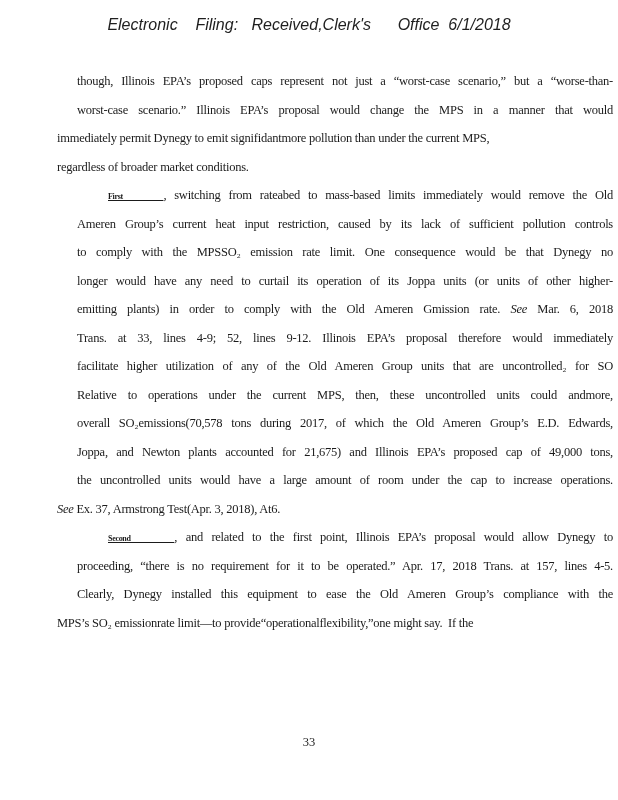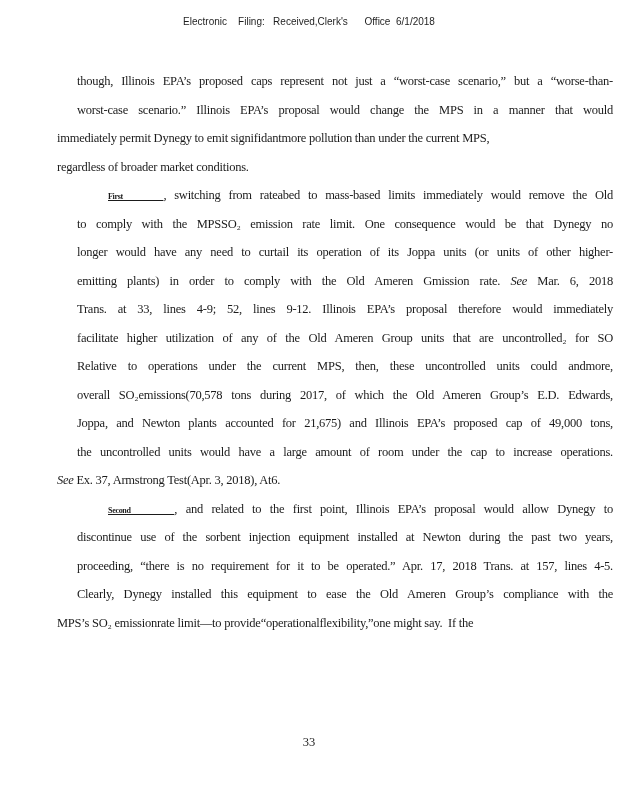--- a/index.html
+++ b/index.html
@@ -12,23 +12,24 @@
     color: #1b1b1b;
     overflow: hidden;
   }
   .header {
     position: absolute;
     top: 16px;
     left: 0;
     width: 618px;
     text-align: center;
     font-family: "Liberation Sans", sans-serif;
-    font-size: 10px;
+    font-size: 16px;
     color: #1f1f1f;
     white-space: pre;
+    font-style: italic;
   }
   .body {
     position: absolute;
     top: 67px;
     left: 57px;
     width: 556px;
   }
   .line {
     height: 28.5px;
     line-height: 28.5px;
@@ -72,37 +73,37 @@
   <div class="header">Electronic    Filing:   Received,Clerk's      Office  6/1/2018</div>
 
   <div class="body">
     <div class="line j">though, Illinois EPA’s proposed caps represent not just a “worst-case scenario,” but a “worse-than-</div>
     <div class="line j">worst-case scenario.”  Illinois EPA’s proposal would change the MPS in a manner that would</div>
     <div class="line rag">immediately permit Dynegy to emit signifidantmore pollution than under the current MPS,</div>
     <div class="line rag">regardless of broader market conditions.</div>
 
     <div class="line j indent"><span class="lead">First&nbsp;&nbsp;&nbsp;&nbsp;&nbsp;&nbsp;</span><span>, switching from rateabed to mass-based limits immediately would remove the Old</span></div>
 
+    <div class="line j">Ameren Group’s current heat input restriction, caused by its lack of sufficient pollution controls</div>
     <div class="line j">to comply with the MPSSO₂ emission rate limit.  One consequence would be that Dynegy no</div>
     <div class="line j">longer would have any need to curtail its operation of its Joppa units (or units of other higher-</div>
 
     <div class="line j"><span>emitting plants) in order to comply with the Old Ameren Gmission rate. </span><span class="it">See</span><span> Mar. 6, 2018</span></div>
 
     <div class="line j">Trans. at 33, lines 4-9; 52, lines 9-12.  Illinois EPA’s proposal therefore would immediately</div>
     <div class="line j">facilitate higher utilization of any of the Old Ameren Group units that are uncontrolled₂ for SO</div>
     <div class="line j">Relative to operations under the current MPS, then, these uncontrolled units could andmore,</div>
     <div class="line j">overall SO₂emissions(70,578 tons during 2017, of which the Old Ameren Group’s E.D. Edwards,</div>
     <div class="line j">Joppa, and Newton plants accounted for 21,675) and Illinois EPA’s proposed cap of 49,000 tons,</div>
     <div class="line j">the uncontrolled units would have a large amount of room under the cap to increase operations.</div>
 
     <div class="line rag"><span class="it">See</span><span> Ex. 37, Armstrong Test(Apr. 3, 2018), At6.</span></div>
 
     <div class="line j indent"><span class="lead">Second&nbsp;&nbsp;&nbsp;&nbsp;&nbsp;&nbsp;</span><span>, and related to the first point, Illinois EPA’s proposal would allow Dynegy to</span></div>
 
-    <div class="line j">discontinue use of the sorbent injection equipment installed at Newton during the past two years,</div>
     <div class="line j">proceeding, “there is no requirement for it to be operated.”  Apr. 17, 2018 Trans. at 157, lines 4-5.</div>
     <div class="line j">Clearly, Dynegy installed this equipment to ease the Old Ameren Group’s compliance with the</div>
     <div class="line rag">MPS’s SO₂ emissionrate limit—to provide“operationalflexibility,”one might say.  If the</div>
   </div>
 
   <div class="footer">33</div>
 
 </div>
 
 </body></html>

